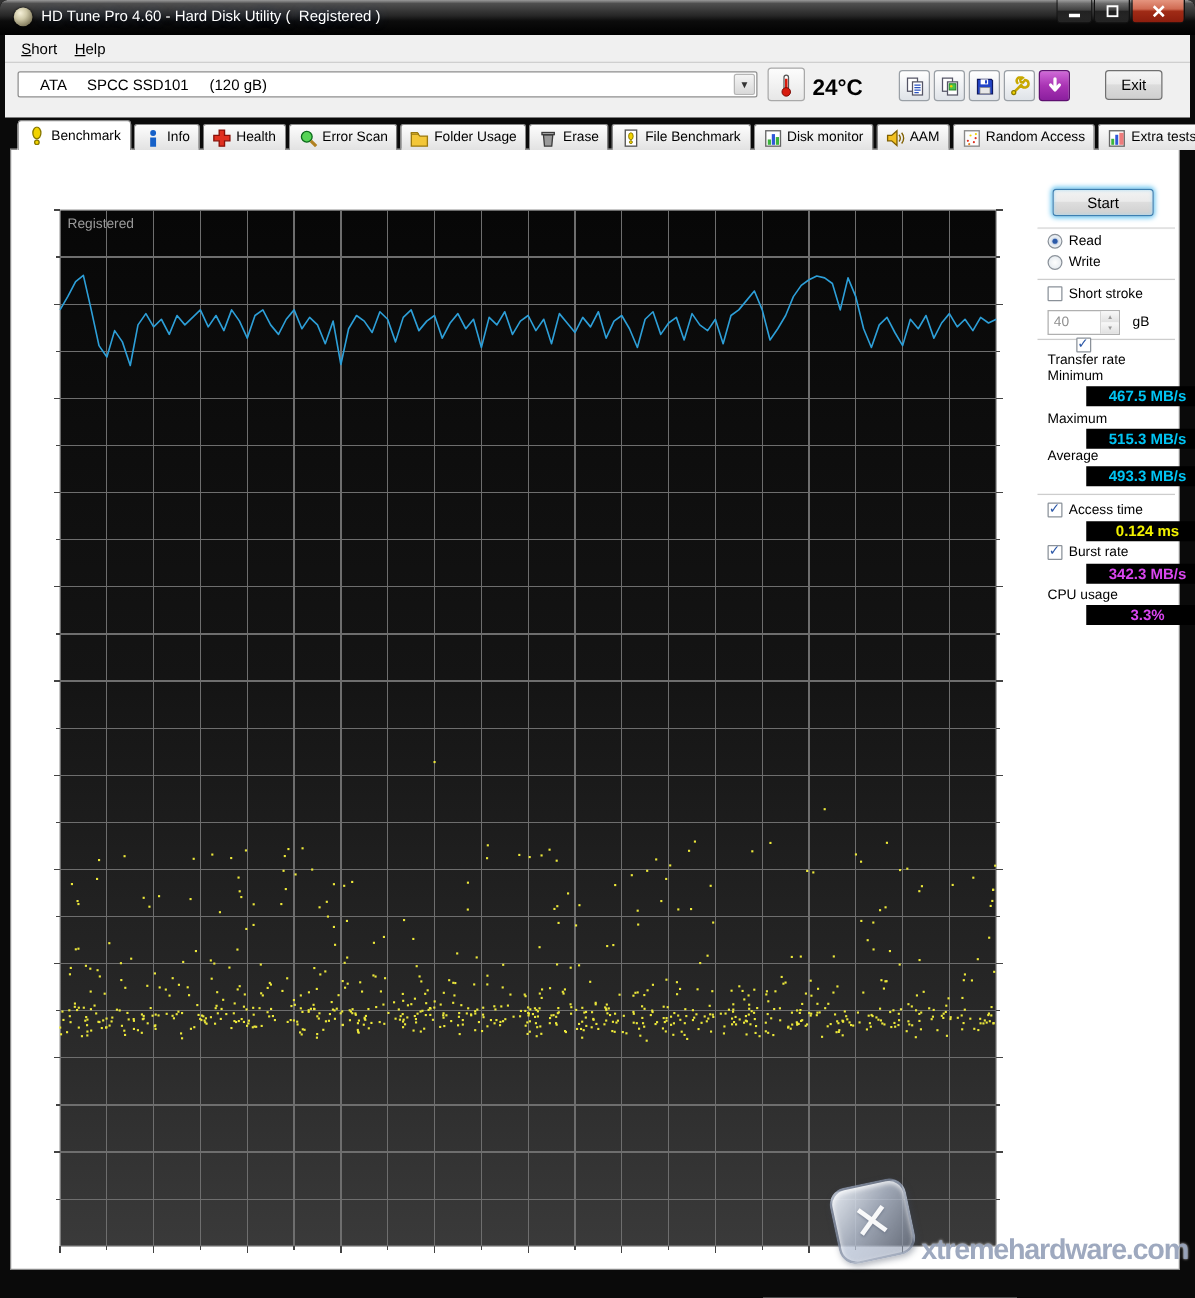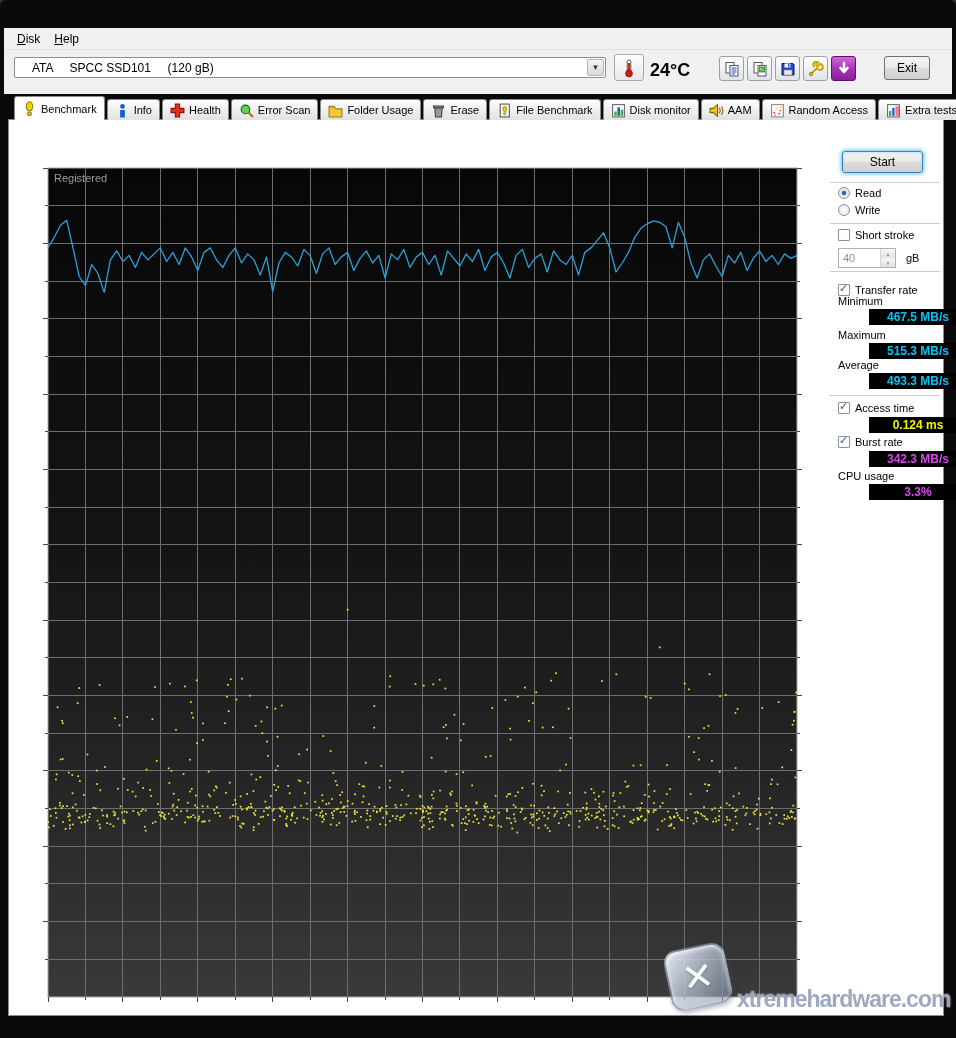--- a/index.html
+++ b/index.html
@@ -109,23 +109,44 @@
   .wm-badge span { font-size:38px; font-weight:bold; color:rgba(255,255,255,.95); transform:rotate(3deg);
     text-shadow:0 1px 2px rgba(90,100,120,.6); }
   .wm-text { position:absolute; left:82px; top:44px; font-size:23px; font-weight:bold; letter-spacing:-1px;
     color:rgba(148,160,184,.9); text-shadow:0 0 2px rgba(255,255,255,.9); }
 </style>
 </head>
 <body>
 
 <div class="window">
 
+  <div class="titlebar">
+    <div class="app-icon"></div>
+    <div class="title-text">HD Tune Pro 4.60 - Hard Disk Utility (  Registered )</div>
+    <div class="winbtns">
+      <div class="winbtn">
+          <svg width="10" height="9">
+            <rect x="0" y="6" width="9" height="3" fill="#fff"></rect>
+          </svg>
+        </div>
+      <div class="winbtn">
+          <svg width="10" height="10">
+            <rect x="1" y="1" width="8" height="8" fill="none" stroke="#fff" stroke-width="1.6"></rect>
+          </svg>
+        </div>
+      <div class="winbtn close">
+          <svg width="10" height="10">
+            <path d="M1 1 L9 9 M9 1 L1 9" stroke="#fff" stroke-width="2"></path>
+          </svg>
+        </div>
+    </div>
+  </div>
 
   <div class="menubar" id="menu-bar">
-      <div class="menu-item">Disk</div>
+      <div class="menu-item">Short</div>
       <div class="menu-item">Help</div>
     </div>
 
   <div class="toolbar-bg"></div>
   <div class="drive-select">
     <span class="txt">ATA     SPCC SSD101     (120 gB)</span>
     <span class="arrowbox">▼</span>
   </div>
   <div class="temp-button">
     <svg width="12" height="20" viewBox="0 0 12 20">
@@ -1233,21 +1254,21 @@
   <div class="spinner">
     <span class="val">40</span>
     <span class="spin-arrows">
         <div>▲</div>
         <div>▼</div>
       </span>
   </div>
   <div class="unit-label" style="left:906px; top:252px;">gB</div>
   <div class="sep" style="top:271px;"></div>
 
-  <div class="ctl-row" style="top:284px;">
+  <div class="ctl-row" style="top:270px;flex-direction:column;">
     <span class="checkbox on"></span>
     <span>Transfer rate</span>
   </div>
   <div class="field-label" style="top:295px;">Minimum</div>
   <div class="value-box val-cyan" style="top:309px;">467.5 MB/s</div>
   <div class="field-label" style="top:329px;">Maximum</div>
   <div class="value-box val-cyan" style="top:343px;">515.3 MB/s</div>
   <div class="field-label" style="top:359px;">Average</div>
   <div class="value-box val-cyan" style="top:373px;">493.3 MB/s</div>
   <div class="sep" style="top:395px;"></div>

